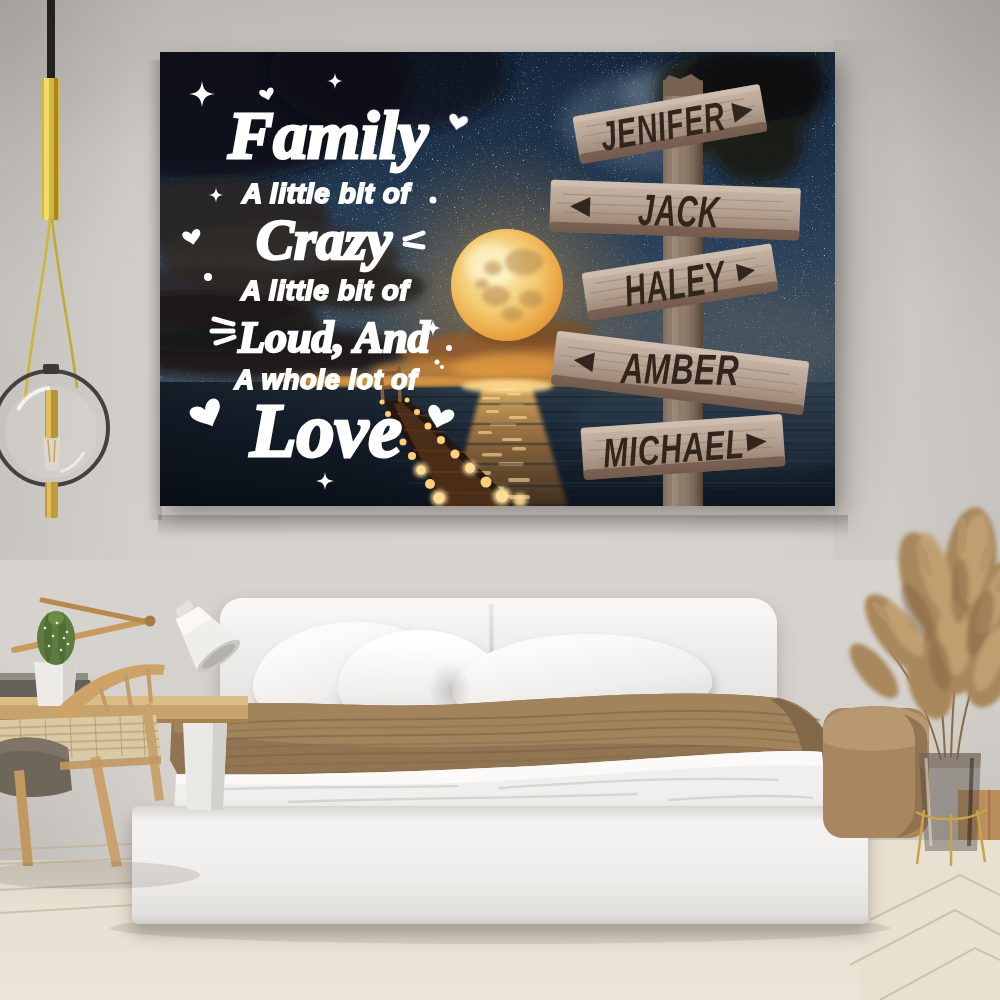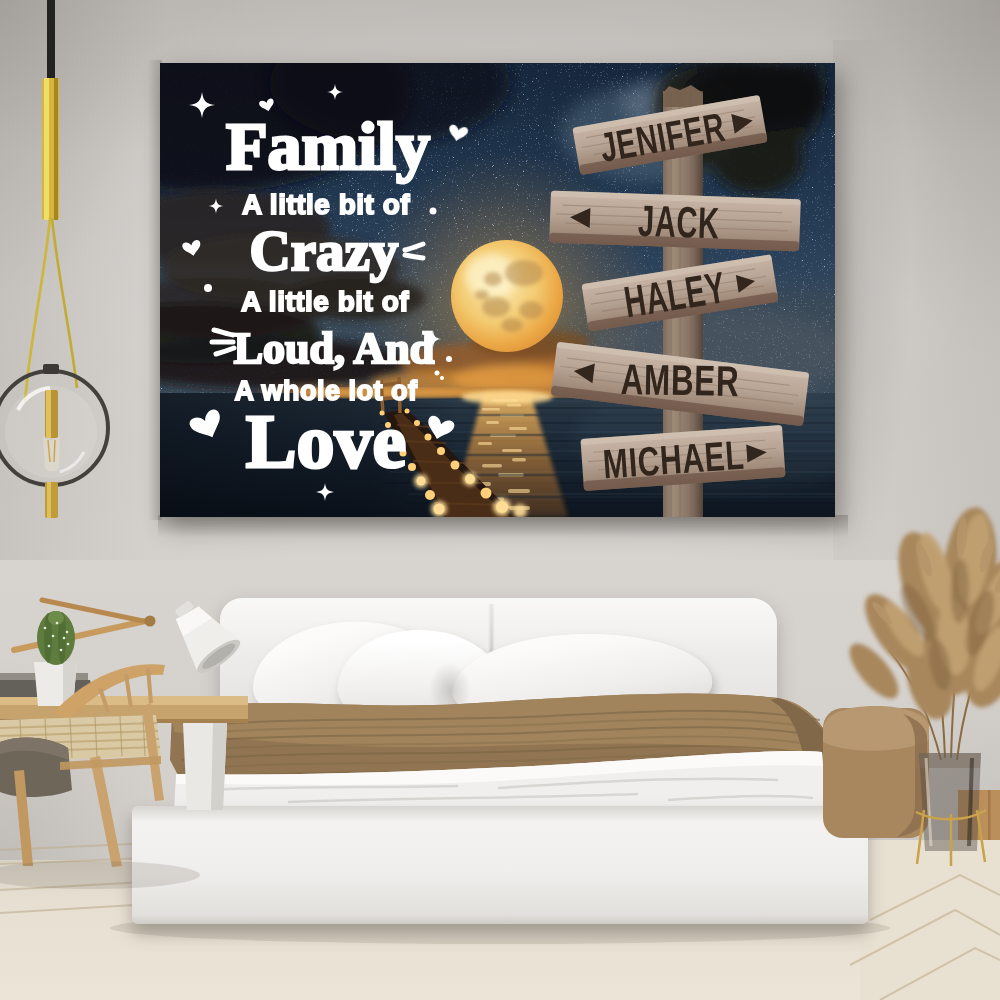--- a/index.html
+++ b/index.html
@@ -272,22 +272,22 @@
     <path d="M 121 278 L 126 366" stroke="rgba(235,226,212,0.55)" stroke-width="3"></path>
     <path d="M 167 278 L 164 366" stroke="rgba(45,38,32,0.55)" stroke-width="4"></path>
     <g stroke="#c9a24a" stroke-width="2.5" fill="none">
       <path d="M 119 330 L 112 384"></path>
       <path d="M 146 334 L 146 386"></path>
       <path d="M 172 330 L 180 382"></path>
       <path d="M 111 332 C 130 342 162 342 181 330"></path>
     </g>
   </svg>
 
-  <div class="abs" style="left:160px;top:63px;width:675px;height:454px;background:#101721;
-       box-shadow:6px 10px 22px rgba(60,55,50,0.45);">
+  <div class="abs" style="left:160px;top:52px;width:675px;height:454px;background:#101721;
+       box-shadow:6px 10px 22px rgba(60,55,50,0.45);font-style:italic;">
   <svg width="675" height="454" viewBox="0 0 675 454">
     <defs>
       <linearGradient id="sky" x1="0" y1="0" x2="0" y2="1">
         <stop offset="0" stop-color="#16273c"></stop>
         <stop offset="0.38" stop-color="#21374f"></stop>
         <stop offset="0.62" stop-color="#2d435b"></stop>
         <stop offset="0.73" stop-color="#3a4a58"></stop>
       </linearGradient>
       <linearGradient id="sea" x1="0" y1="0" x2="0" y2="1">
         <stop offset="0" stop-color="#2c3b48"></stop>

